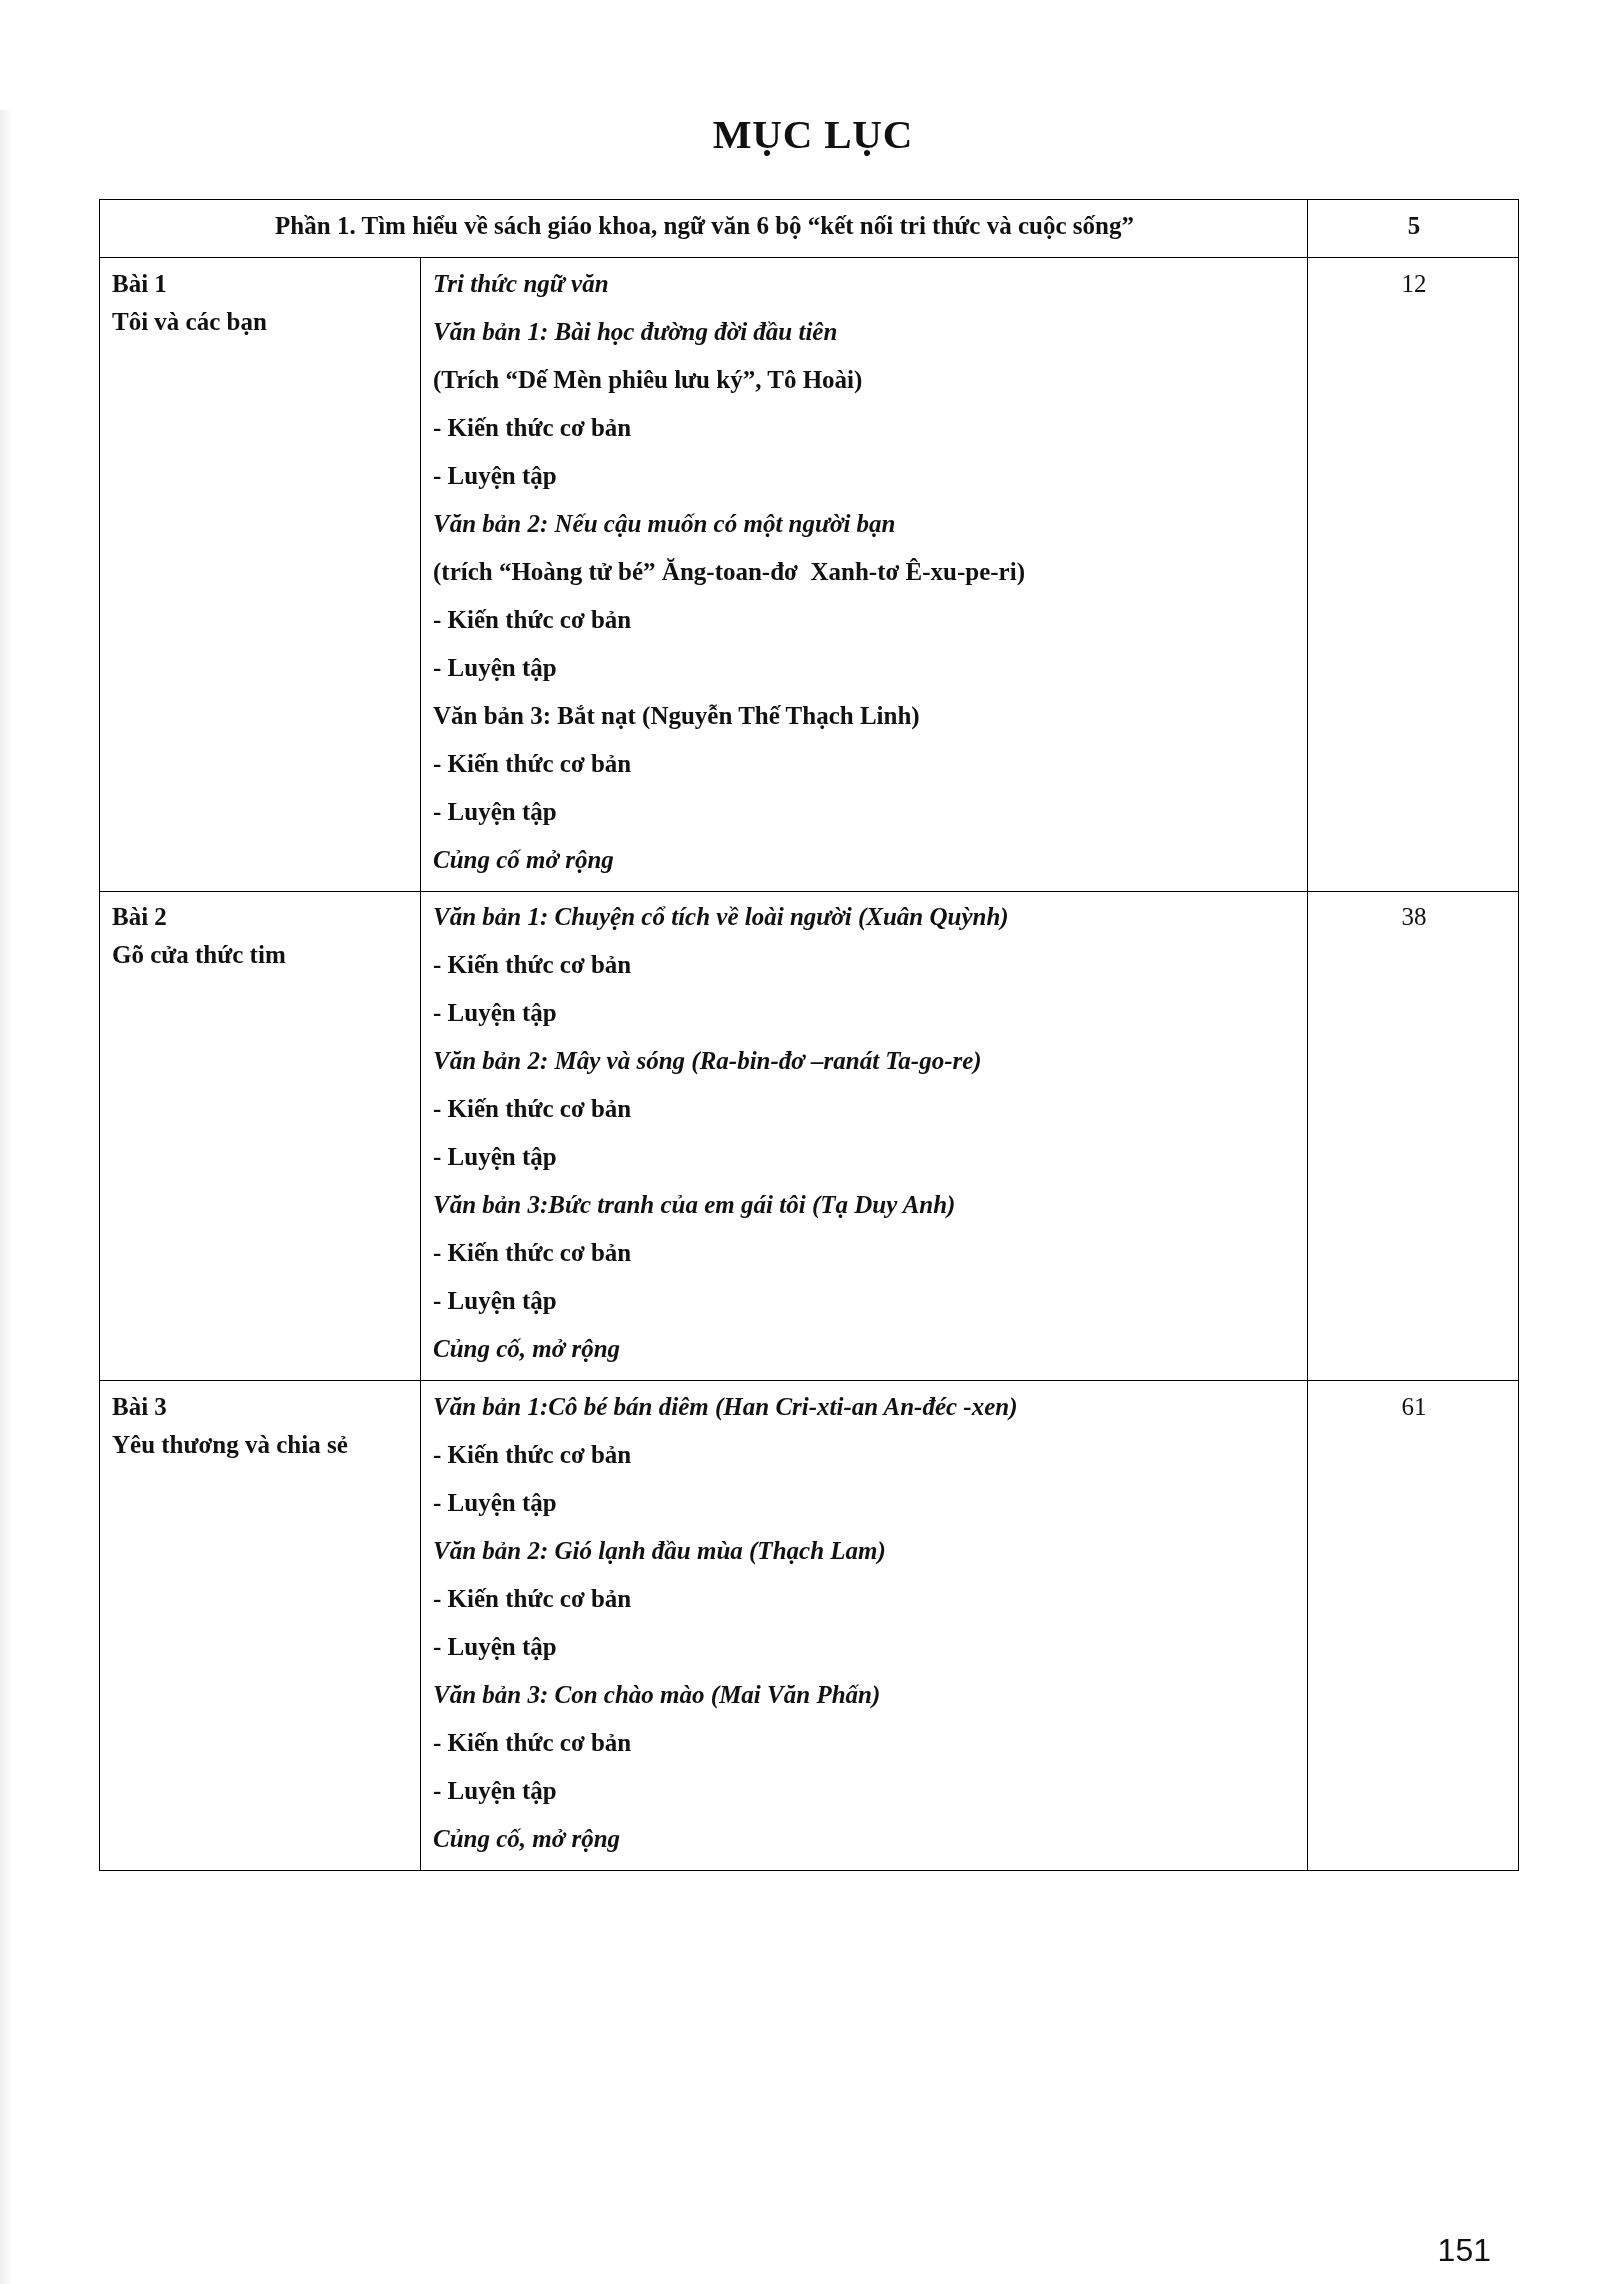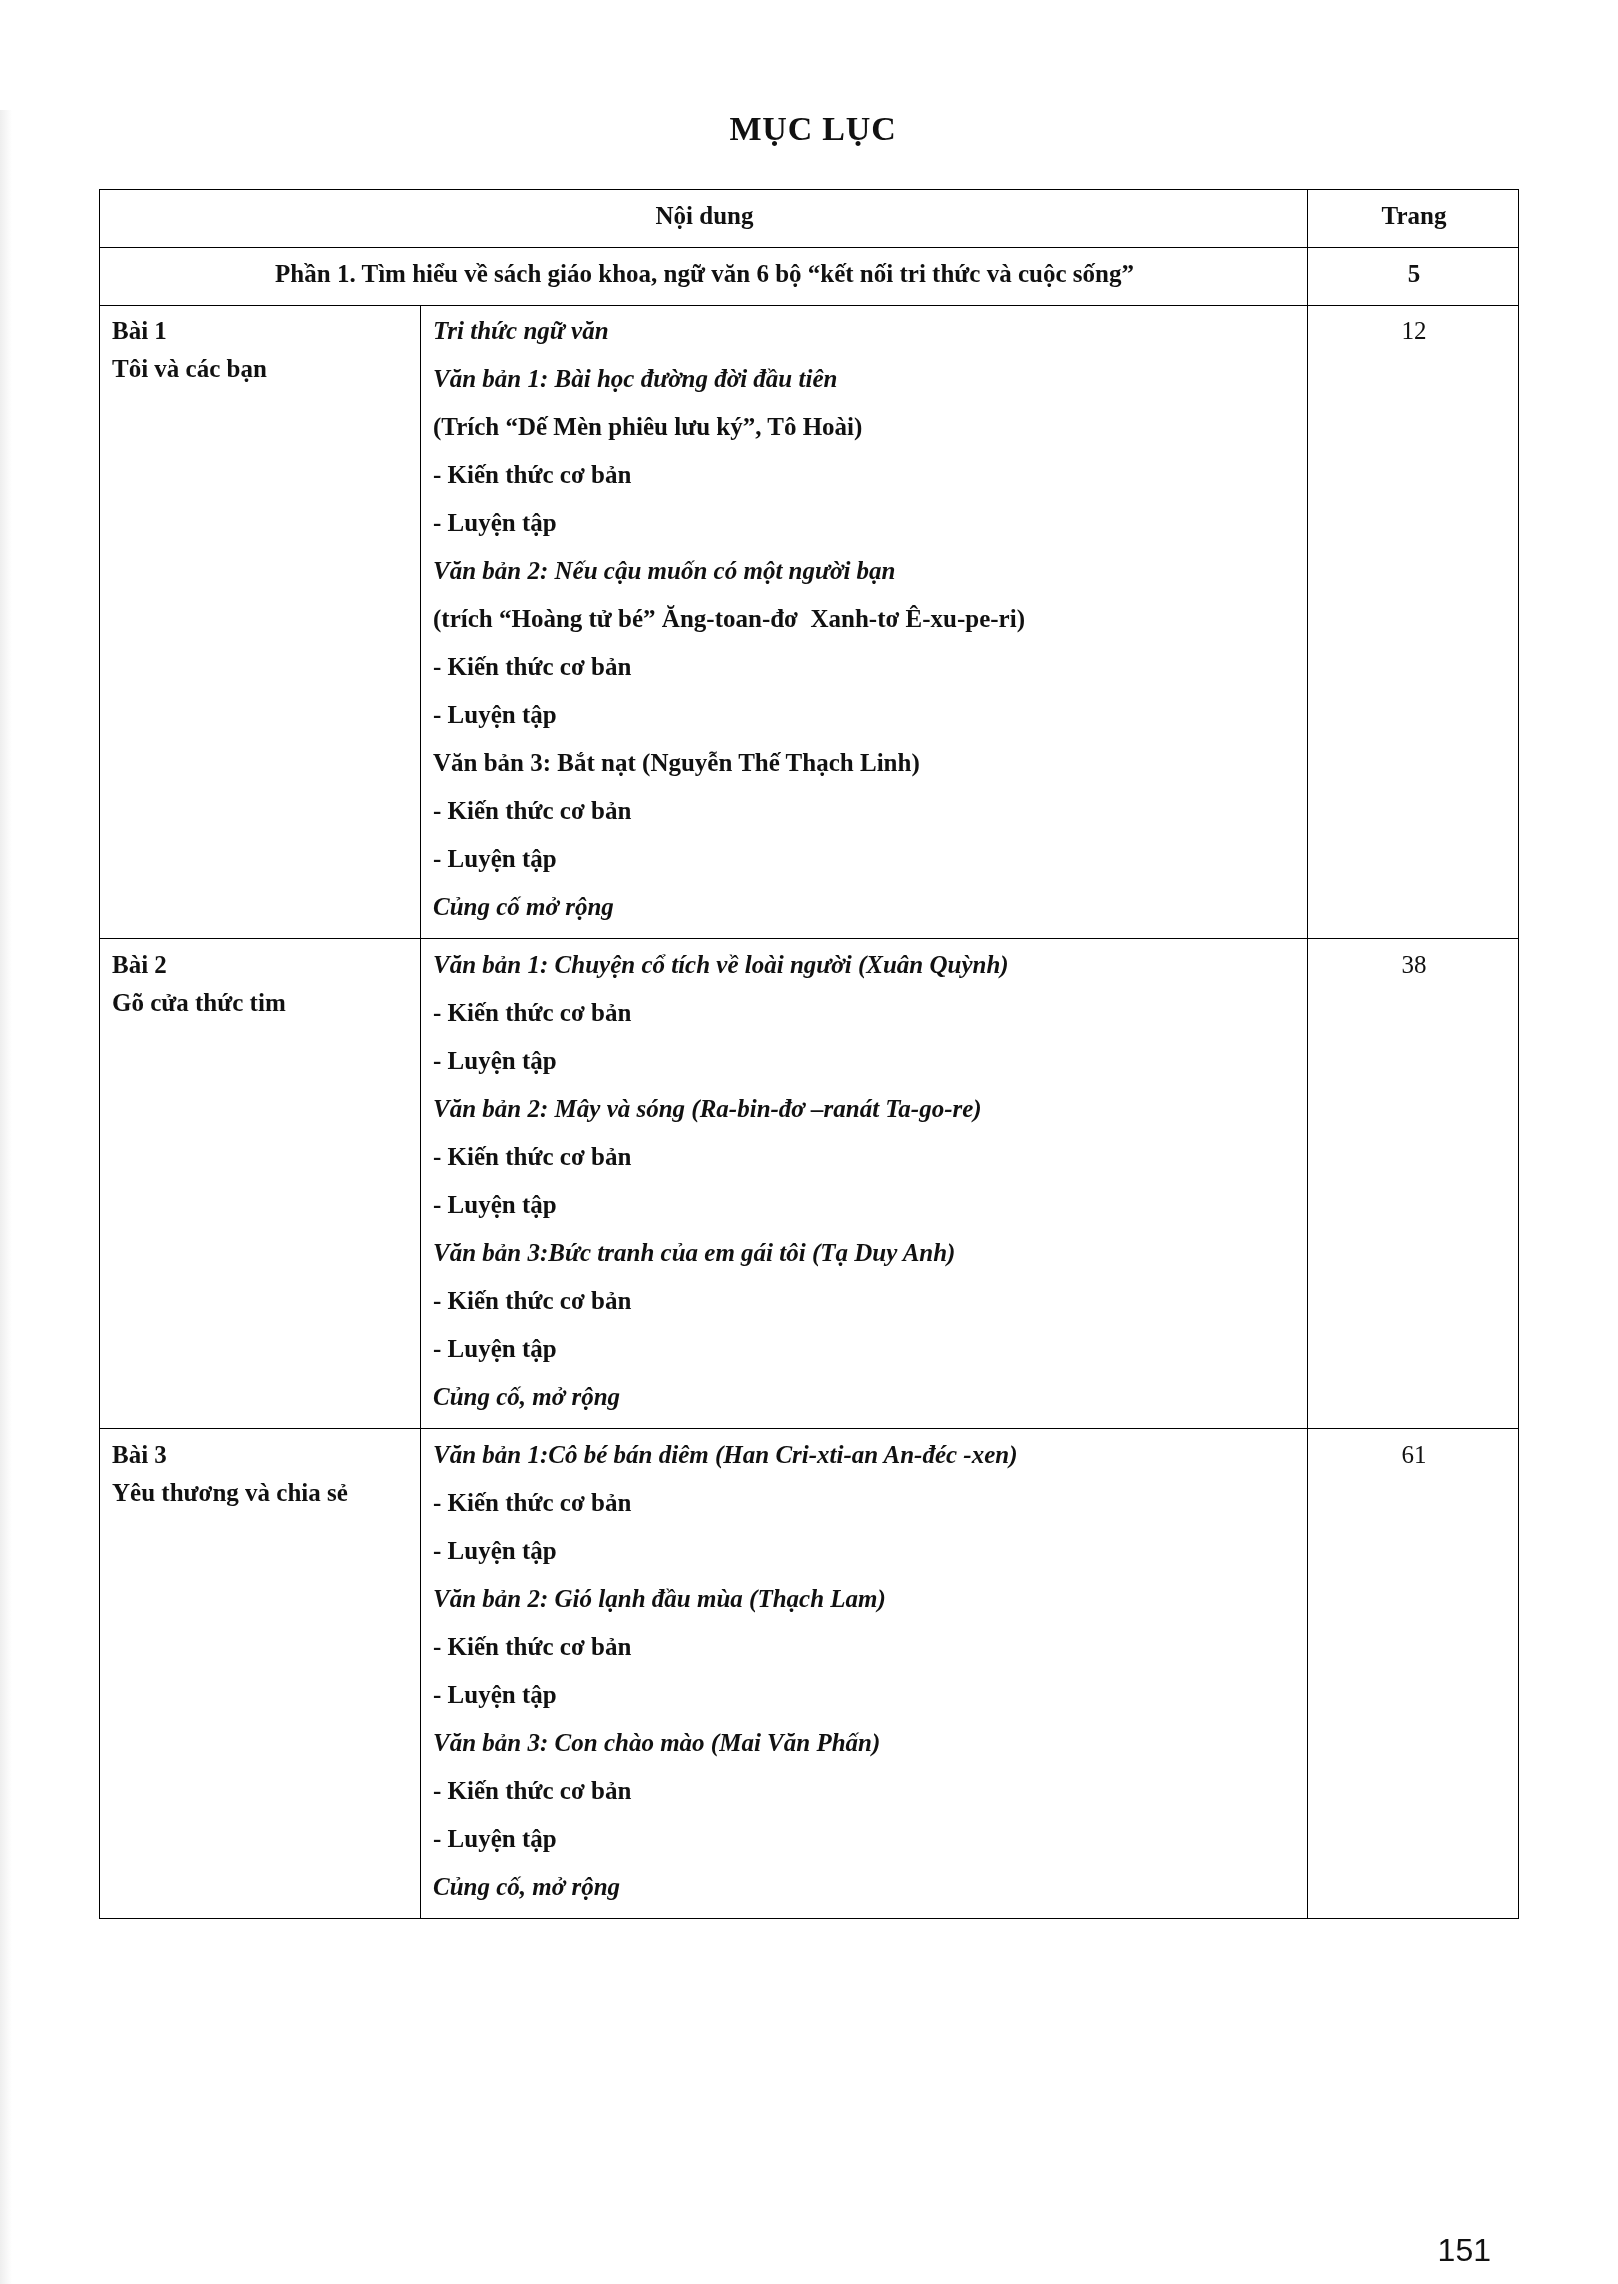--- a/index.html
+++ b/index.html
@@ -16,21 +16,21 @@
   }
   .page {
     position: relative;
     width: 1618px;
     height: 2284px;
     box-sizing: border-box;
     padding: 0;
   }
   .doc-title {
     text-align: center;
-    font-size: 34px;
+    font-size: 41px;
     font-weight: bold;
     letter-spacing: 0.8px;
     margin: 110px 0 0 0;
     font-family: "Liberation Serif", serif;
     padding-left: 8px;
   }
   table.toc {
     border-collapse: collapse;
     width: 1419px;
     margin: 41px auto 0 auto;
@@ -107,24 +107,20 @@
 
   <div class="doc-title">MỤC LỤC</div>
 
   <table class="toc">
     <colgroup>
       <col class="col-a">
         <col class="col-b">
         <col class="col-c">
     </colgroup>
     <tbody>
-        <tr>
-      <th class="head head-noidung" colspan="2">Nội dung</th>
-      <th class="head">Trang</th>
-    </tr>
 
     <tr class="part-row">
       <td colspan="2">Phần 1. Tìm hiểu về sách giáo khoa, ngữ văn 6 bộ “kết nối tri thức và cuộc sống”</td>
       <td class="page-num">5</td>
     </tr>
 
 
     <tr>
       <td class="lesson-title">
         <span class="line">Bài 1</span>

